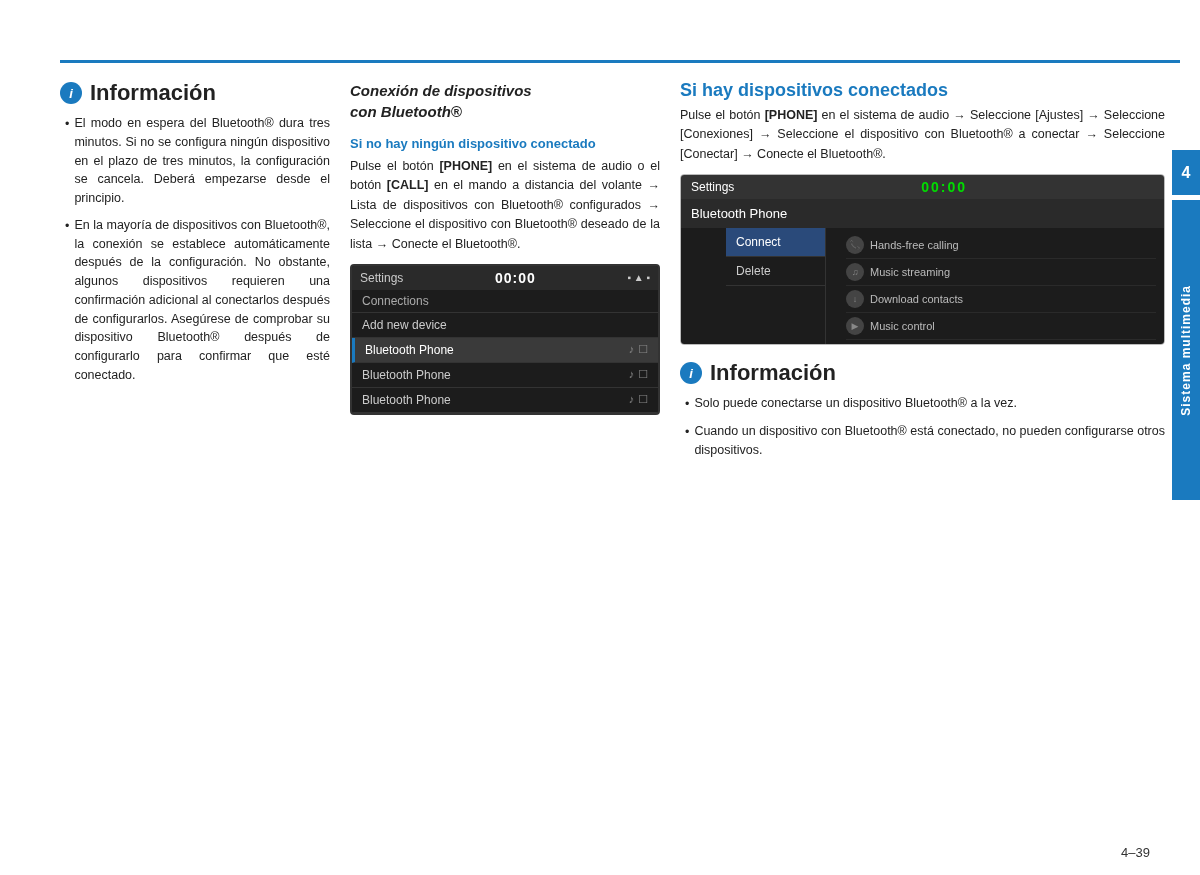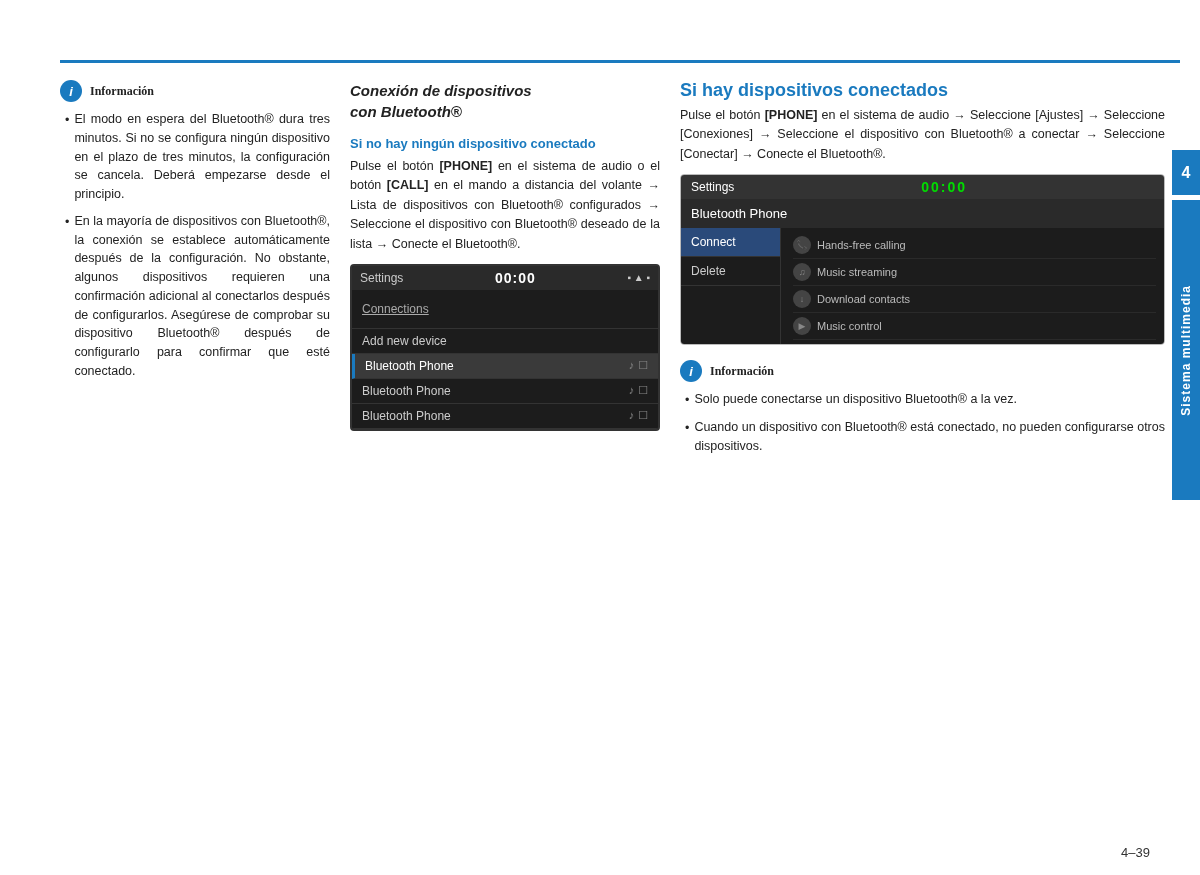--- a/index.html
+++ b/index.html
@@ -116,24 +116,23 @@
       color: #fff;
       display: flex;
       align-items: center;
       justify-content: center;
       font-style: italic;
       font-weight: bold;
       font-size: 13px;
       flex-shrink: 0;
     }
     .info-title {
-      font-size: 12px;
+      font-size: 22px;
       font-weight: bold;
       color: #222;
-      font-family: Liberation Serif, serif;
     }
     .info-bullets {
       padding-left: 5px;
     }
     .info-bullet {
       display: flex;
       gap: 5px;
       margin-bottom: 8px;
       font-size: 12.5px;
       line-height: 1.5;
@@ -200,22 +199,21 @@
       font-size: 10px;
     }
     .screen-row {
       padding: 5px 10px;
       font-size: 12px;
       border-bottom: 1px solid #333;
       color: #eee;
     }
     .screen-row.connections {
       color: #aaa;
-      padding: 12px 10px;
-      text-decoration: underline;
+      padding: 4px 10px;
     }
     .screen-row.add-device {
       color: #ccc;
       padding: 5px 10px;
     }
     .screen-row.bluetooth-selected {
       background: #3a3a3a;
       display: flex;
       justify-content: space-between;
       align-items: center;
@@ -268,21 +266,22 @@
       color: #ddd;
     }
     .screen-right-row.bluetooth-title {
       background: #2a2a2a;
       color: #fff;
       font-size: 13px;
       padding: 7px 10px;
     }
     .screen-right-actions {
       display: flex;
-      gap: 4px;
+      gap: 12px;
+      margin-left: 45px;
     }
     .screen-right-left-col {
       width: 100px;
       border-right: 1px solid #333;
     }
     .screen-right-right-col {
       flex: 1;
       padding: 4px 8px;
     }
     .action-btn {

